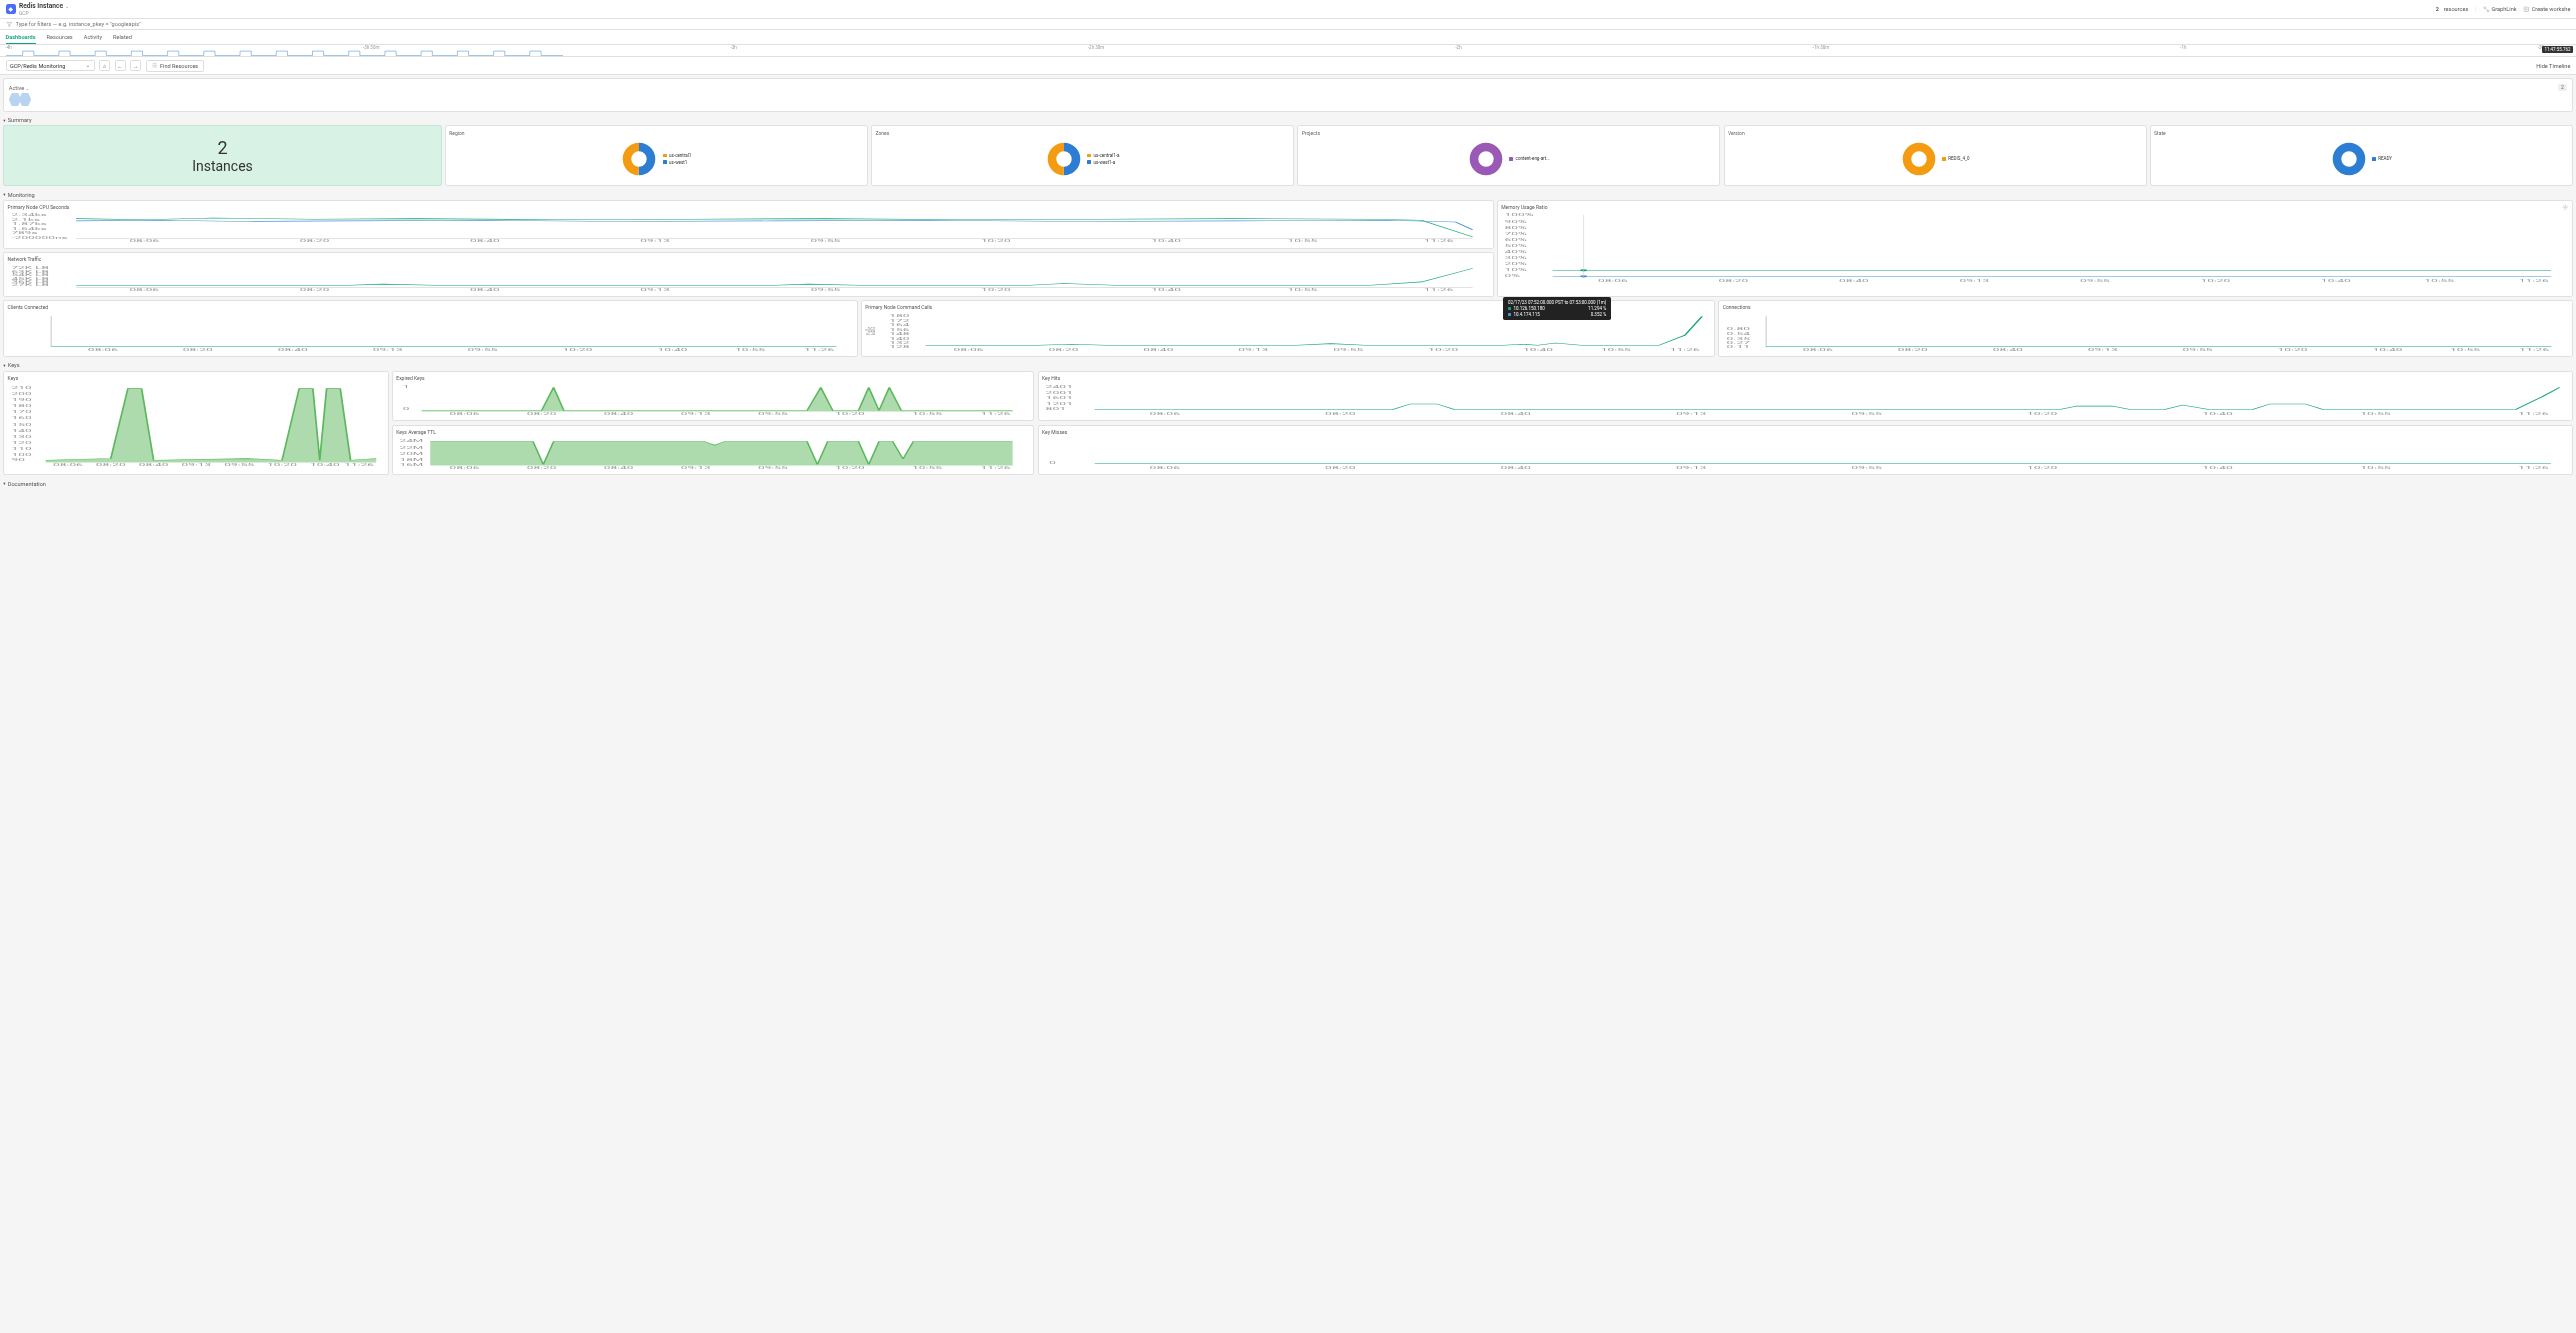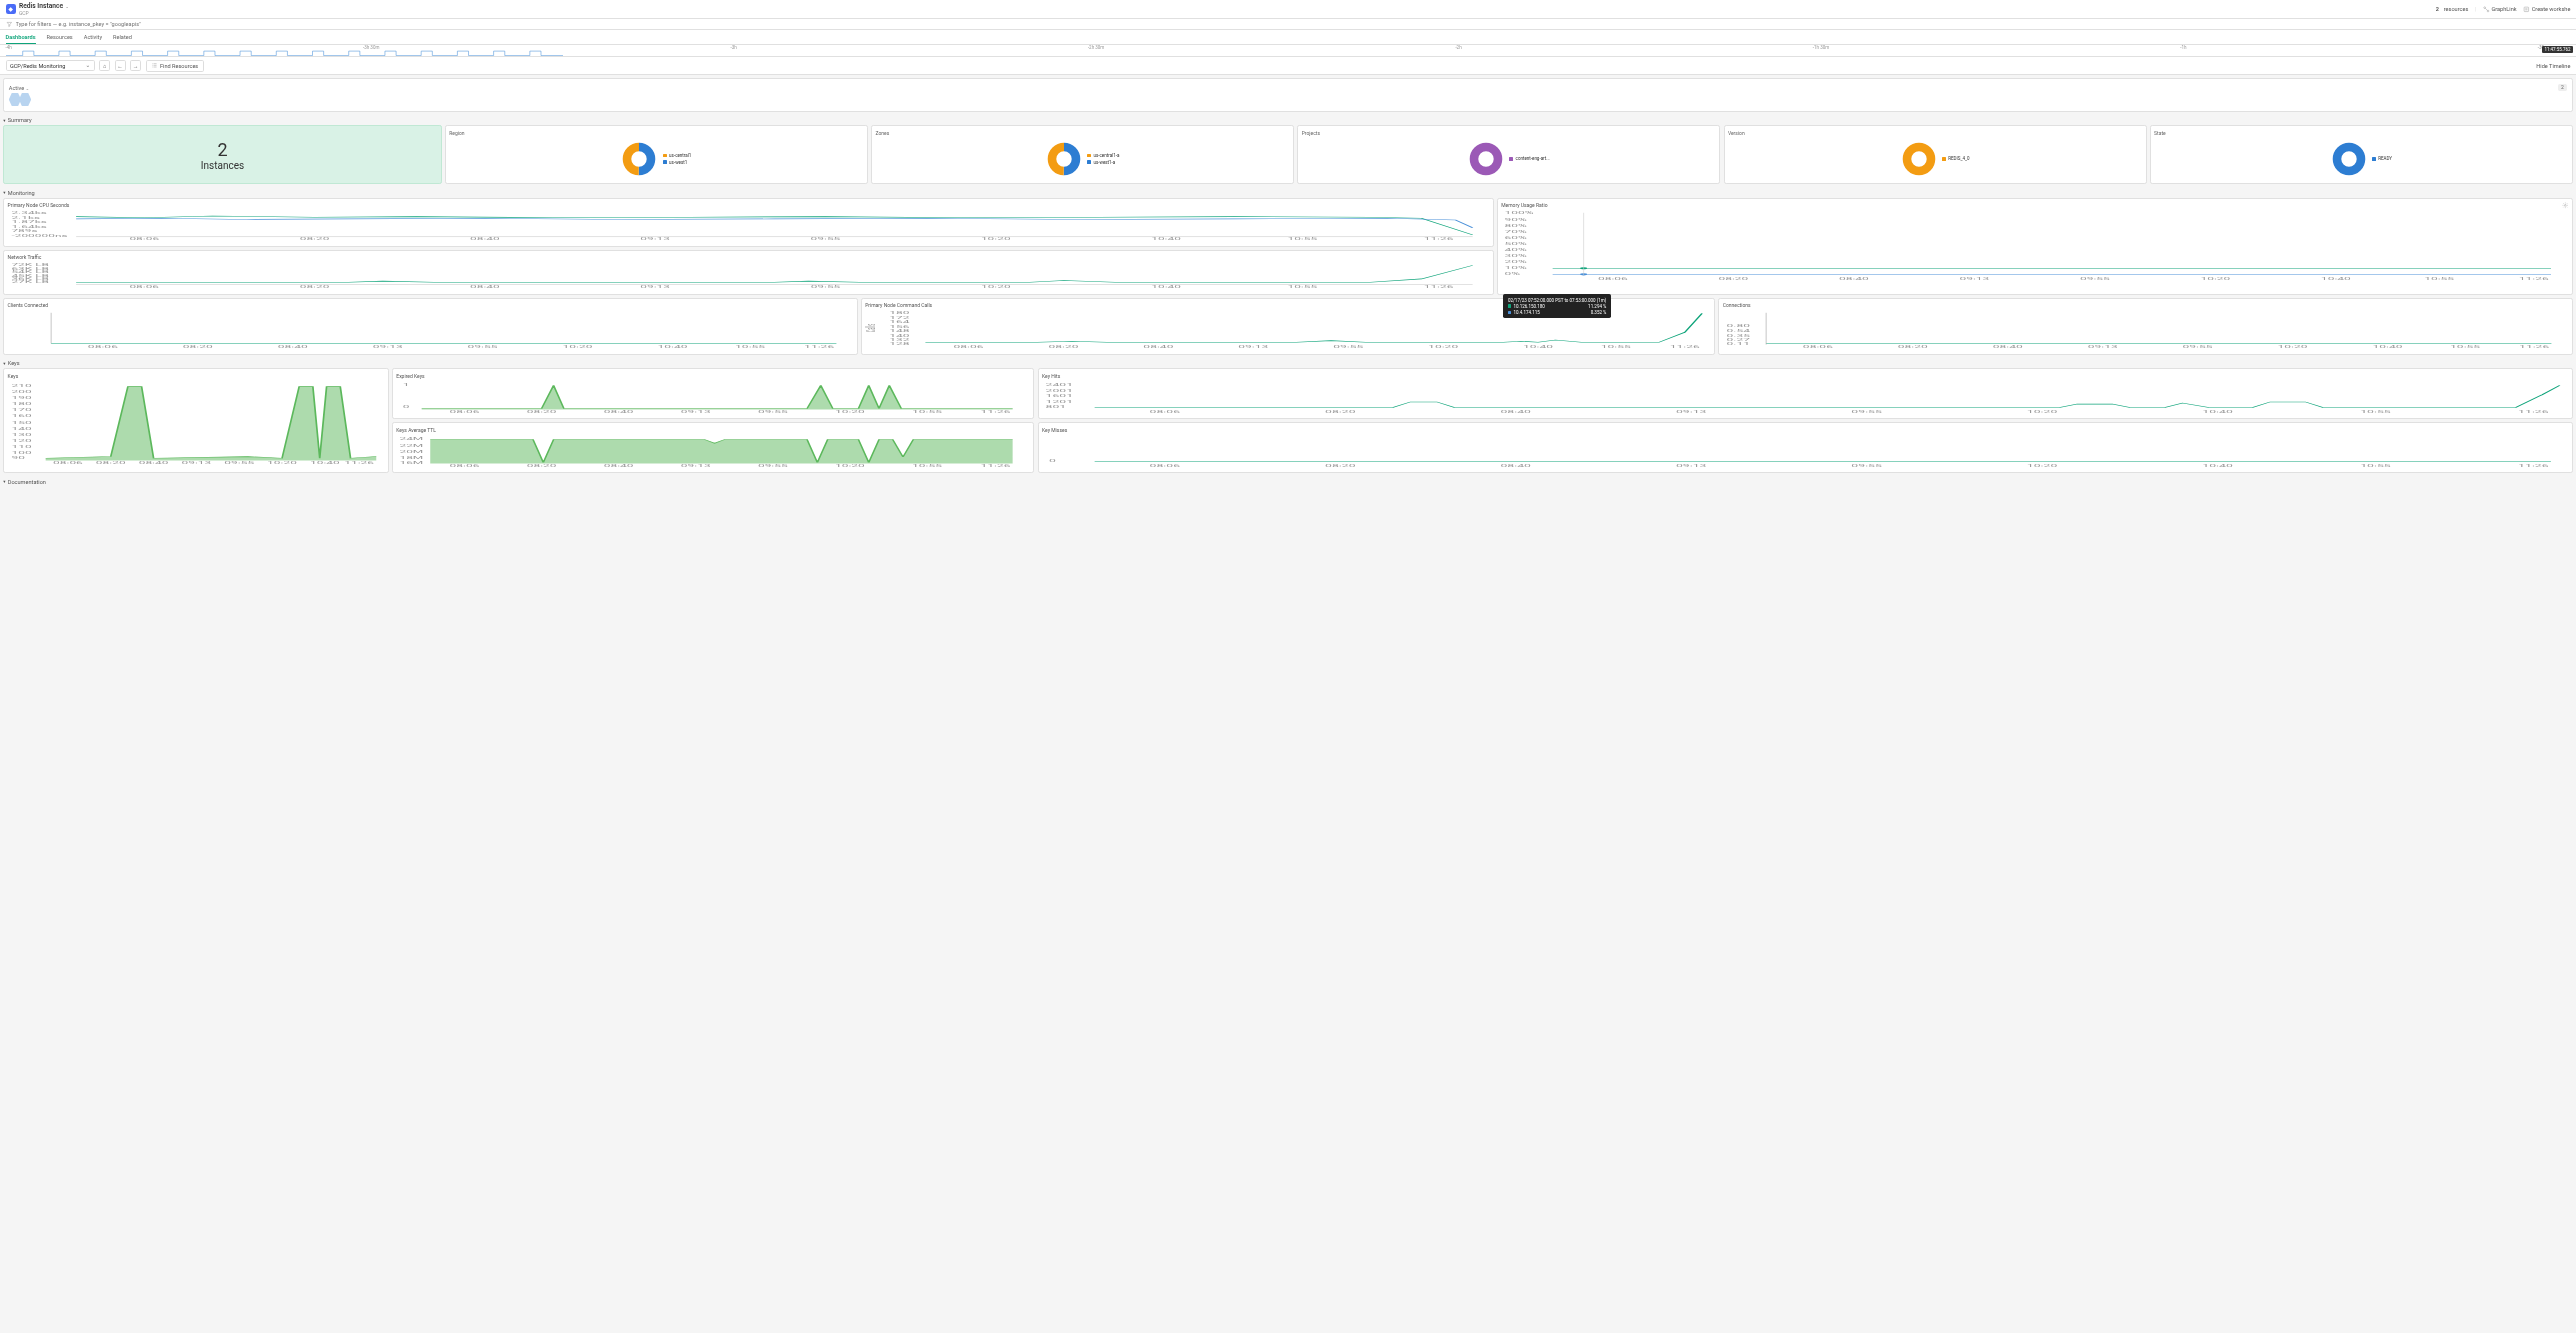--- a/index.html
+++ b/index.html
@@ -35,21 +35,21 @@
 .active-box{background:#fff;border:0.6px solid #e0e0e0;border-radius:2.2px;padding:4.5px;display:flex;align-items:flex-start;gap:5.6px;margin-bottom:3.3px;position:relative}
 .active-label{font-size:5.6px;color:#666}
 .hex-pair{display:flex;gap:-2.2px;margin-top:2.2px}
 .hex{width:12.3px;height:13.4px;background:#b8d4f0;clip-path:polygon(25% 0,75% 0,100% 50%,75% 100%,25% 100%,0 50%)}
 .badge{position:absolute;right:4.5px;top:4.5px;background:#eee;border-radius:1.7px;padding:0.6px 3.3px;font-size:5px;color:#666}
 .summary-row{display:flex;gap:3.3px;margin-bottom:3.3px}
 .card{background:#fff;border:0.6px solid #e0e0e0;border-radius:2.2px;flex:1;padding:3.3px;position:relative}
 .card-title{font-size:5px;color:#666;margin-bottom:2.2px}
 .inst-card{background:#d9f2e6;border:0.6px solid #c0e8d4;border-radius:2.2px;flex:1;display:flex;flex-direction:column;align-items:center;justify-content:center;padding:11px}
 .inst-num{font-size:18px;font-weight:400;color:#333}
-.inst-label{font-size:10px;color:#333}
+.inst-label{font-size:14px;color:#333}
 .donut-wrap{display:flex;align-items:center;justify-content:center;gap:5.6px;height:42px}
 .donut{width:36px;height:36px}
 .legend{display:flex;flex-direction:column;gap:1.7px;font-size:4.5px}
 .leg-item{display:flex;align-items:center;gap:2.2px}
 .leg-dot{width:3.9px;height:3.9px;border-radius:0.6px}
 .mon-row{display:flex;gap:3.3px;margin-bottom:3.3px}
 .chart-card{background:#fff;border:0.6px solid #e0e0e0;border-radius:2.2px;padding:3.3px;position:relative}
 .chart-title{font-size:5px;color:#555;margin-bottom:2.2px}
 .chart-svg{width:100%}
 .ylab{font-size:7px;fill:#999}

